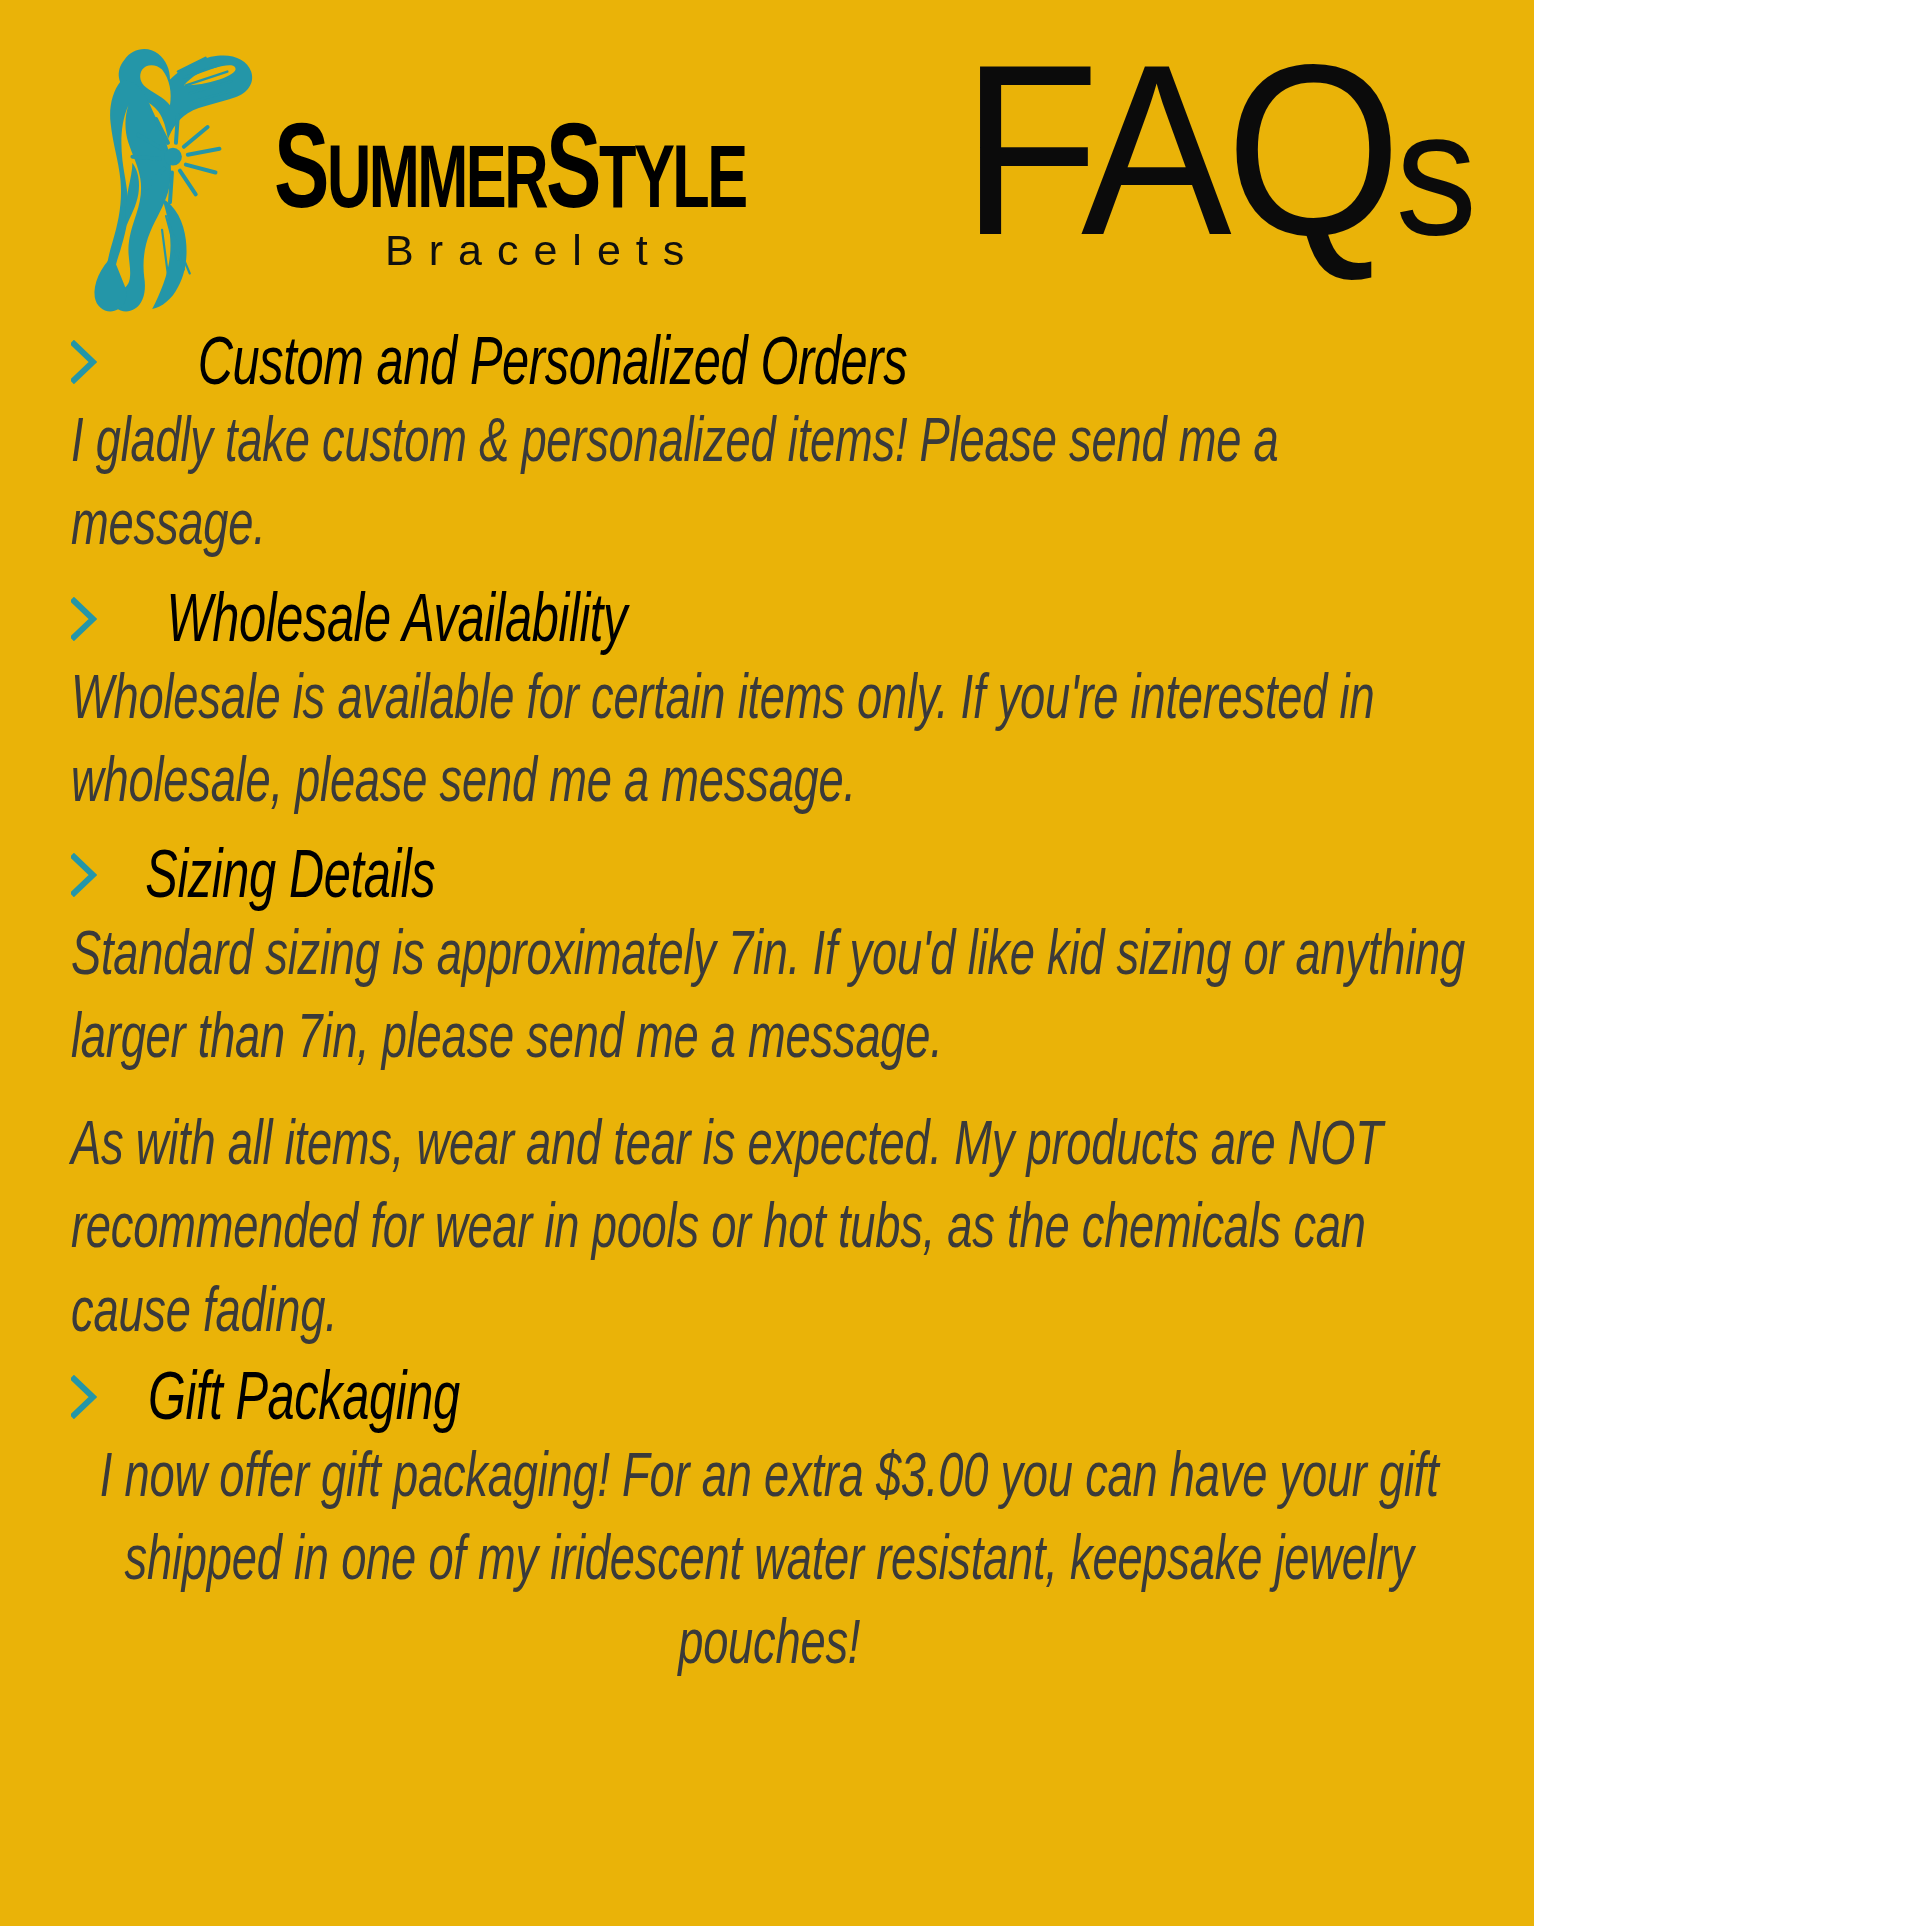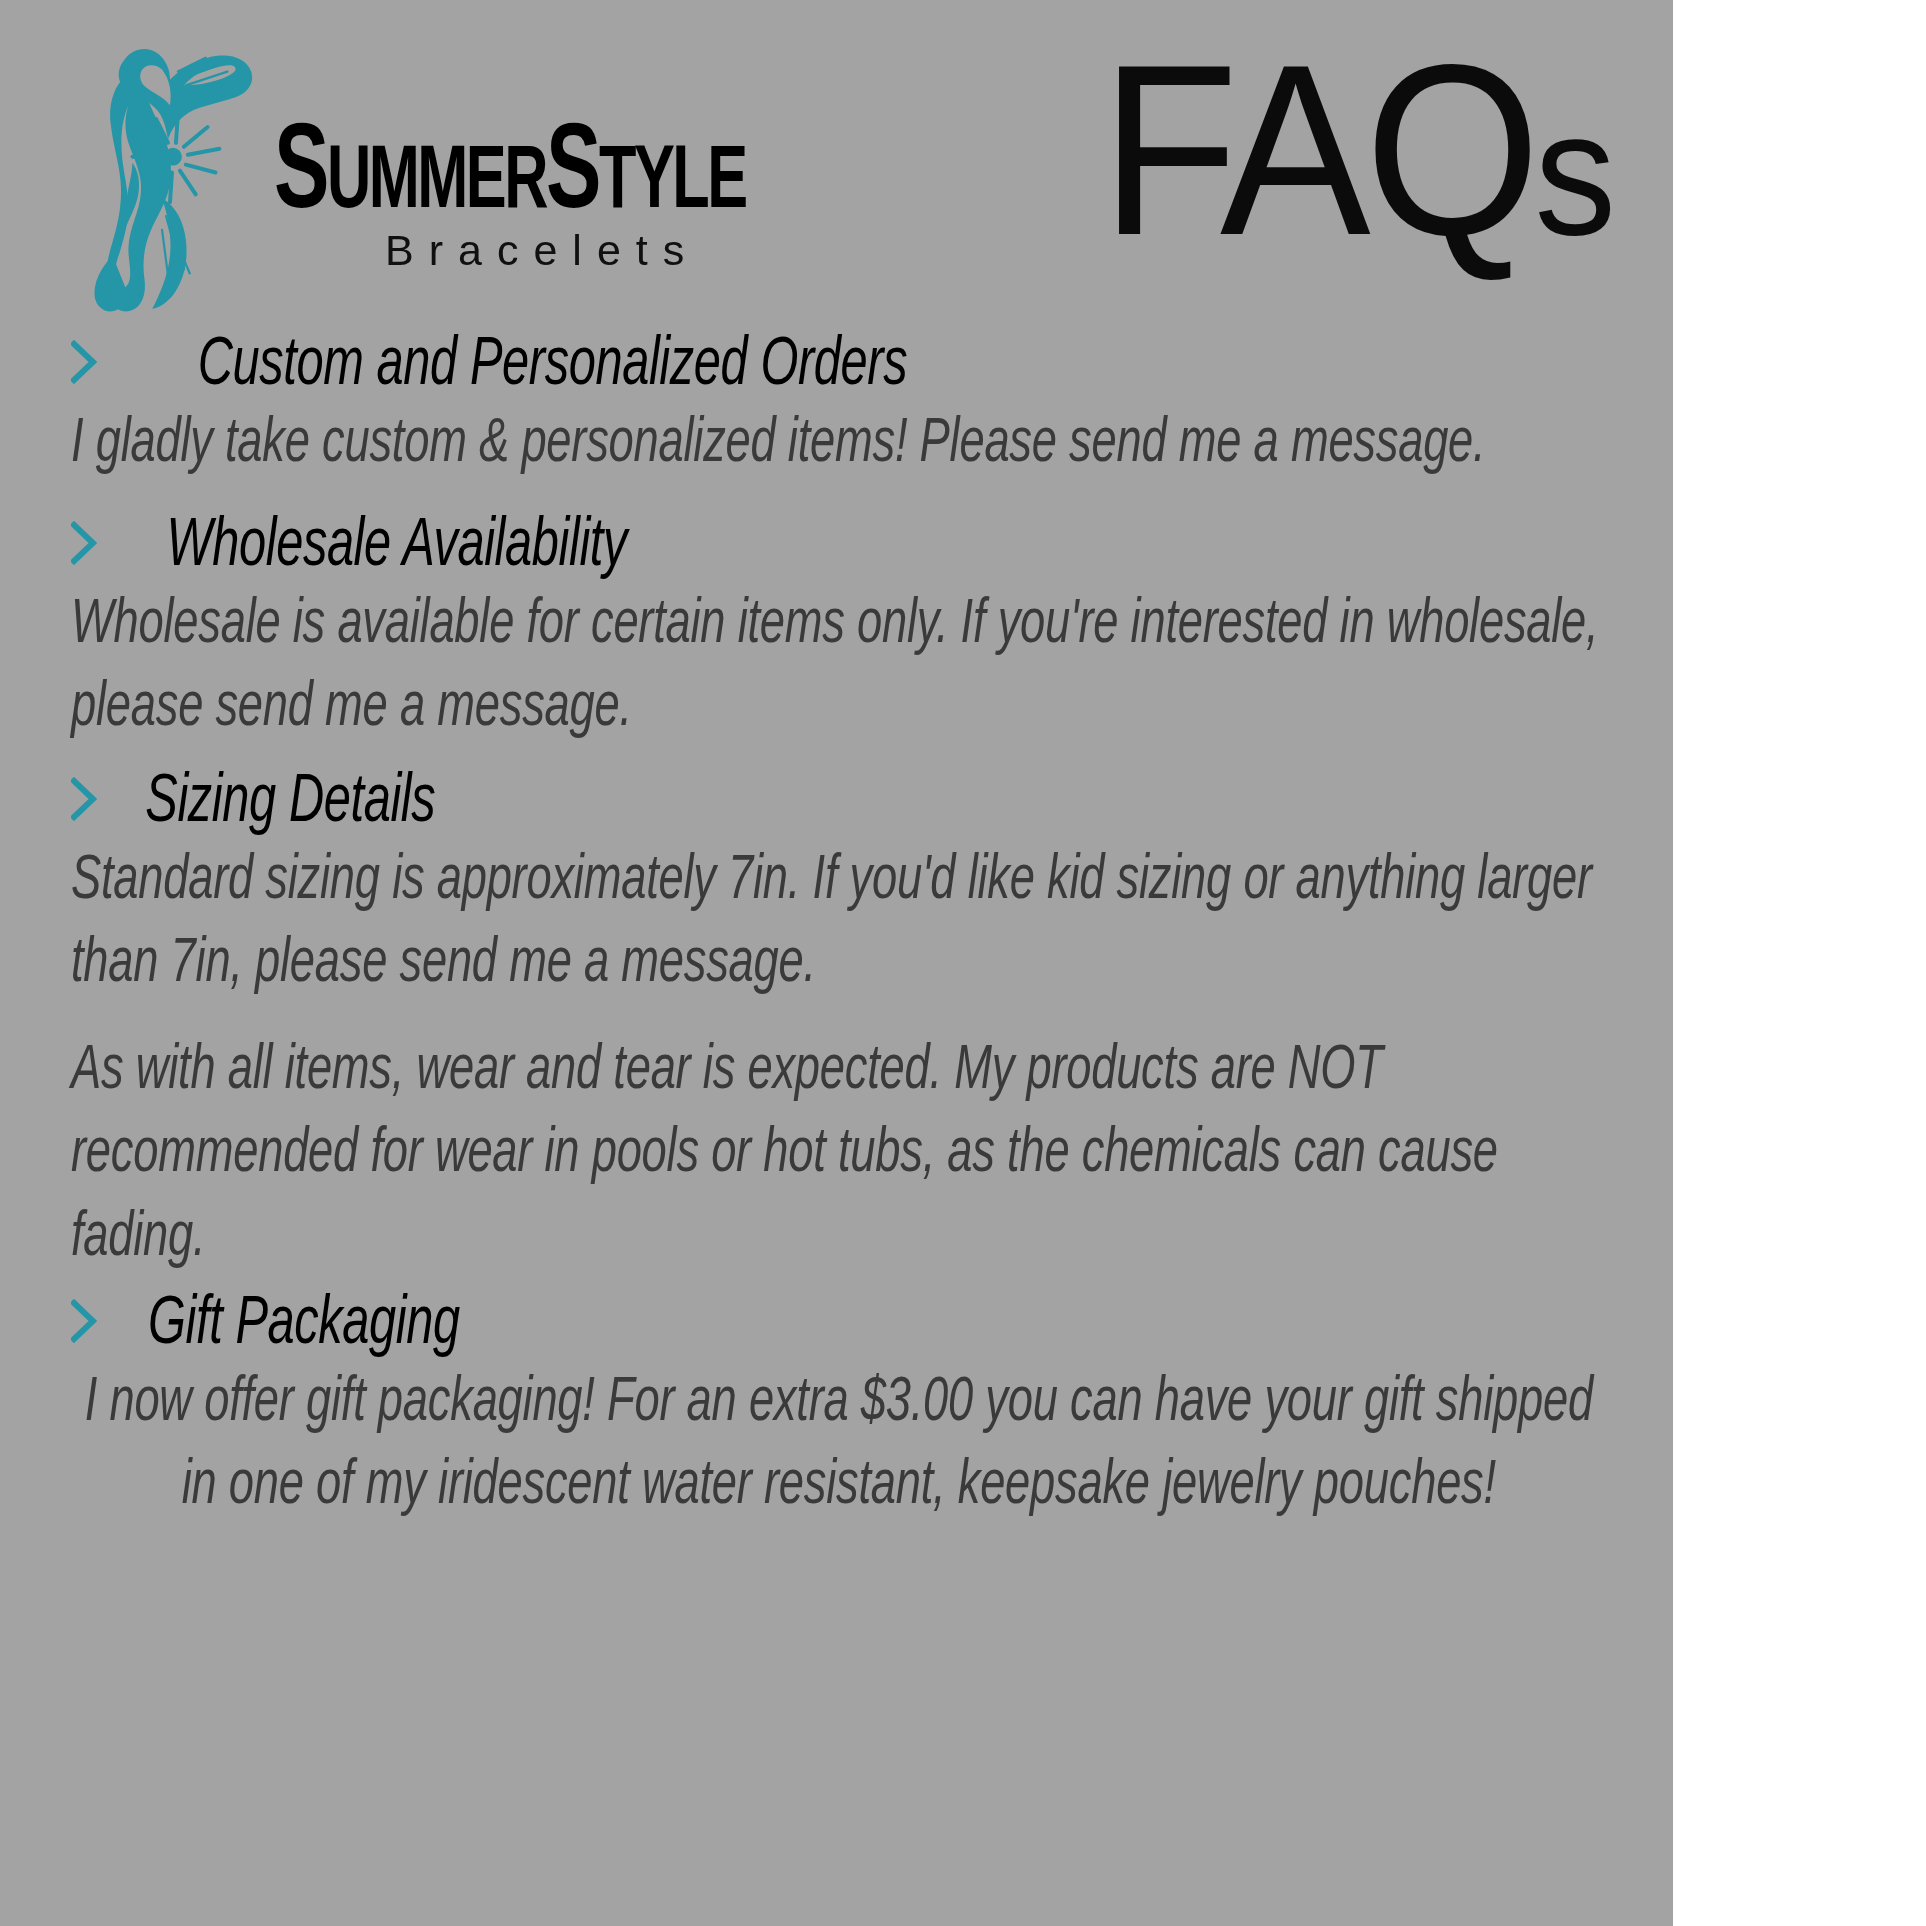--- a/index.html
+++ b/index.html
@@ -5,23 +5,23 @@
   html, body {
     margin: 0;
     padding: 0;
     background: #ffffff;
   }
   body {
     font-family: "Liberation Sans", sans-serif;
   }
   #page {
     position: relative;
-    width: 1673px;
+    width: 1534px;
     height: 1927px;
-    background: #a3a3a3;
+    background: #eab308;
     overflow: hidden;
     box-sizing: border-box;
   }
 
   
   .header {
     position: relative;
     height: 327px;
     width: 100%;
   }

